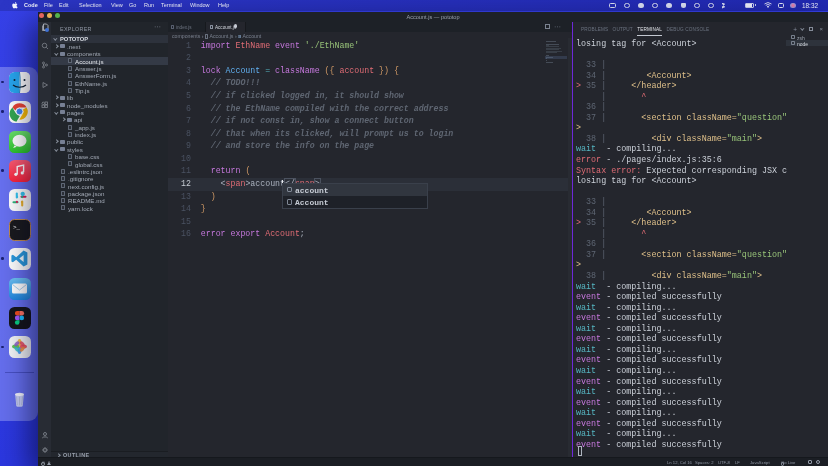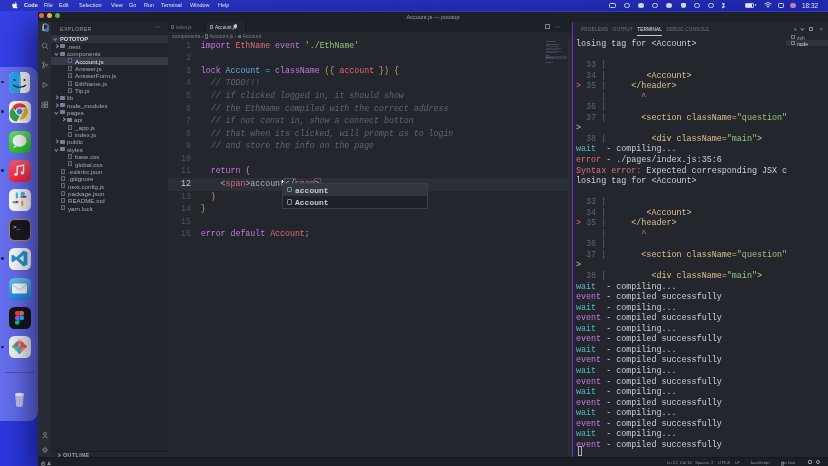--- a/index.html
+++ b/index.html
@@ -39,21 +39,21 @@
   #tabbar { position:absolute; left:130px; top:10px; width:404px; height:10px; background:#1d2127; }
   .tab { position:absolute; top:0; height:10px; font-size:4.6px; }
   #breadcrumb { position:absolute; left:130px; top:20px; width:404px; height:7.5px; background:#24262d;
      color:#7b8290; font-size:5.2px; }
   
   #code { position:absolute; left:130px; top:27.7px; width:404px; height:419px; overflow:hidden; }
   #code pre { font-family:"Liberation Mono", monospace; font-size:8.25px; line-height:12.58px; position:absolute; top:0; white-space:pre; }
   #gutter { left:0; color:#4a5262; width:23px; text-align:right; }
   #src { left:32.8px; color:#abb2bf; }
   .kw { color:#c678dd; } .red { color:#e06c75; } .blue { color:#61afef; }
-  .str { color:#98c379; } .cmt { color:#5f6672; font-style:italic; } .gold { color:#d19a66; }
+  .str { color:#98c379; } .cmt { color:#5f6672; font-style:italic;font-weight:bold; } .gold { color:#d19a66; }
   .cyan { color:#56b6c2; }
   
   #minimap { position:absolute; left:377px; top:0; width:22px; height:419px; }
   .mml { position:absolute; height:0.95px; background:#4a505c; }
   
   #popup { position:absolute; left:244px; top:170.6px; width:146px; height:26px;
      background:#1e2128; border:0.8px solid #3a404b; }
   #popup .prow { position:absolute; left:0; width:100%; height:12.5px; color:#c6cbd4;
      font-family:"Liberation Mono", monospace; font-size:8px; font-weight:bold; }
   #popup .pico { position:absolute; left:3.5px; top:3px; width:5.5px; height:5.5px; border:1px solid #7f8794; border-radius:1px; }
@@ -436,21 +436,21 @@
 <span class="cmt">  // the EthName compiled with the correct address</span>
 <span class="cmt">  // if not const in, show a connect button</span>
 <span class="cmt">  // that when its clicked, will prompt us to login</span>
 <span class="cmt">  // and store the info on the page</span>
 
   <span class="kw">return</span> <span class="gold">(</span>
     &lt;<span class="red">span</span>&gt;account<span style="outline:0.8px solid #4b525f">&lt;/</span><span class="red">span</span><span style="outline:0.8px solid #4b525f">&gt;</span>
   <span class="gold">)</span>
 <span class="gold">}</span>
 
-<span class="kw">error</span> <span class="kw">default</span> <span class="red">Account</span>;</pre>
+<span class="kw">error</span> <span class="kw">export</span> <span class="red">Account</span>;</pre>
     <div id="cursor" style="position:absolute;left:114.4px;top:140px;width:1px;height:9.5px;background:#e8eaee"></div>
     <div id="minimap">
         <div class="mml" style="left:1px;top:1.00px;width:9.9px;background:#454c57"></div>
         <div class="mml" style="left:1px;top:3.90px;width:12.8px;background:#454c57"></div>
         <div class="mml" style="left:1px;top:5.35px;width:2.9px;background:#383e47"></div>
         <div class="mml" style="left:1px;top:6.80px;width:13.1px;background:#383e47"></div>
         <div class="mml" style="left:1px;top:8.25px;width:15.4px;background:#383e47"></div>
         <div class="mml" style="left:1px;top:9.70px;width:13.4px;background:#383e47"></div>
         <div class="mml" style="left:1px;top:11.15px;width:15.7px;background:#383e47"></div>
         <div class="mml" style="left:1px;top:12.60px;width:10.6px;background:#383e47"></div>

